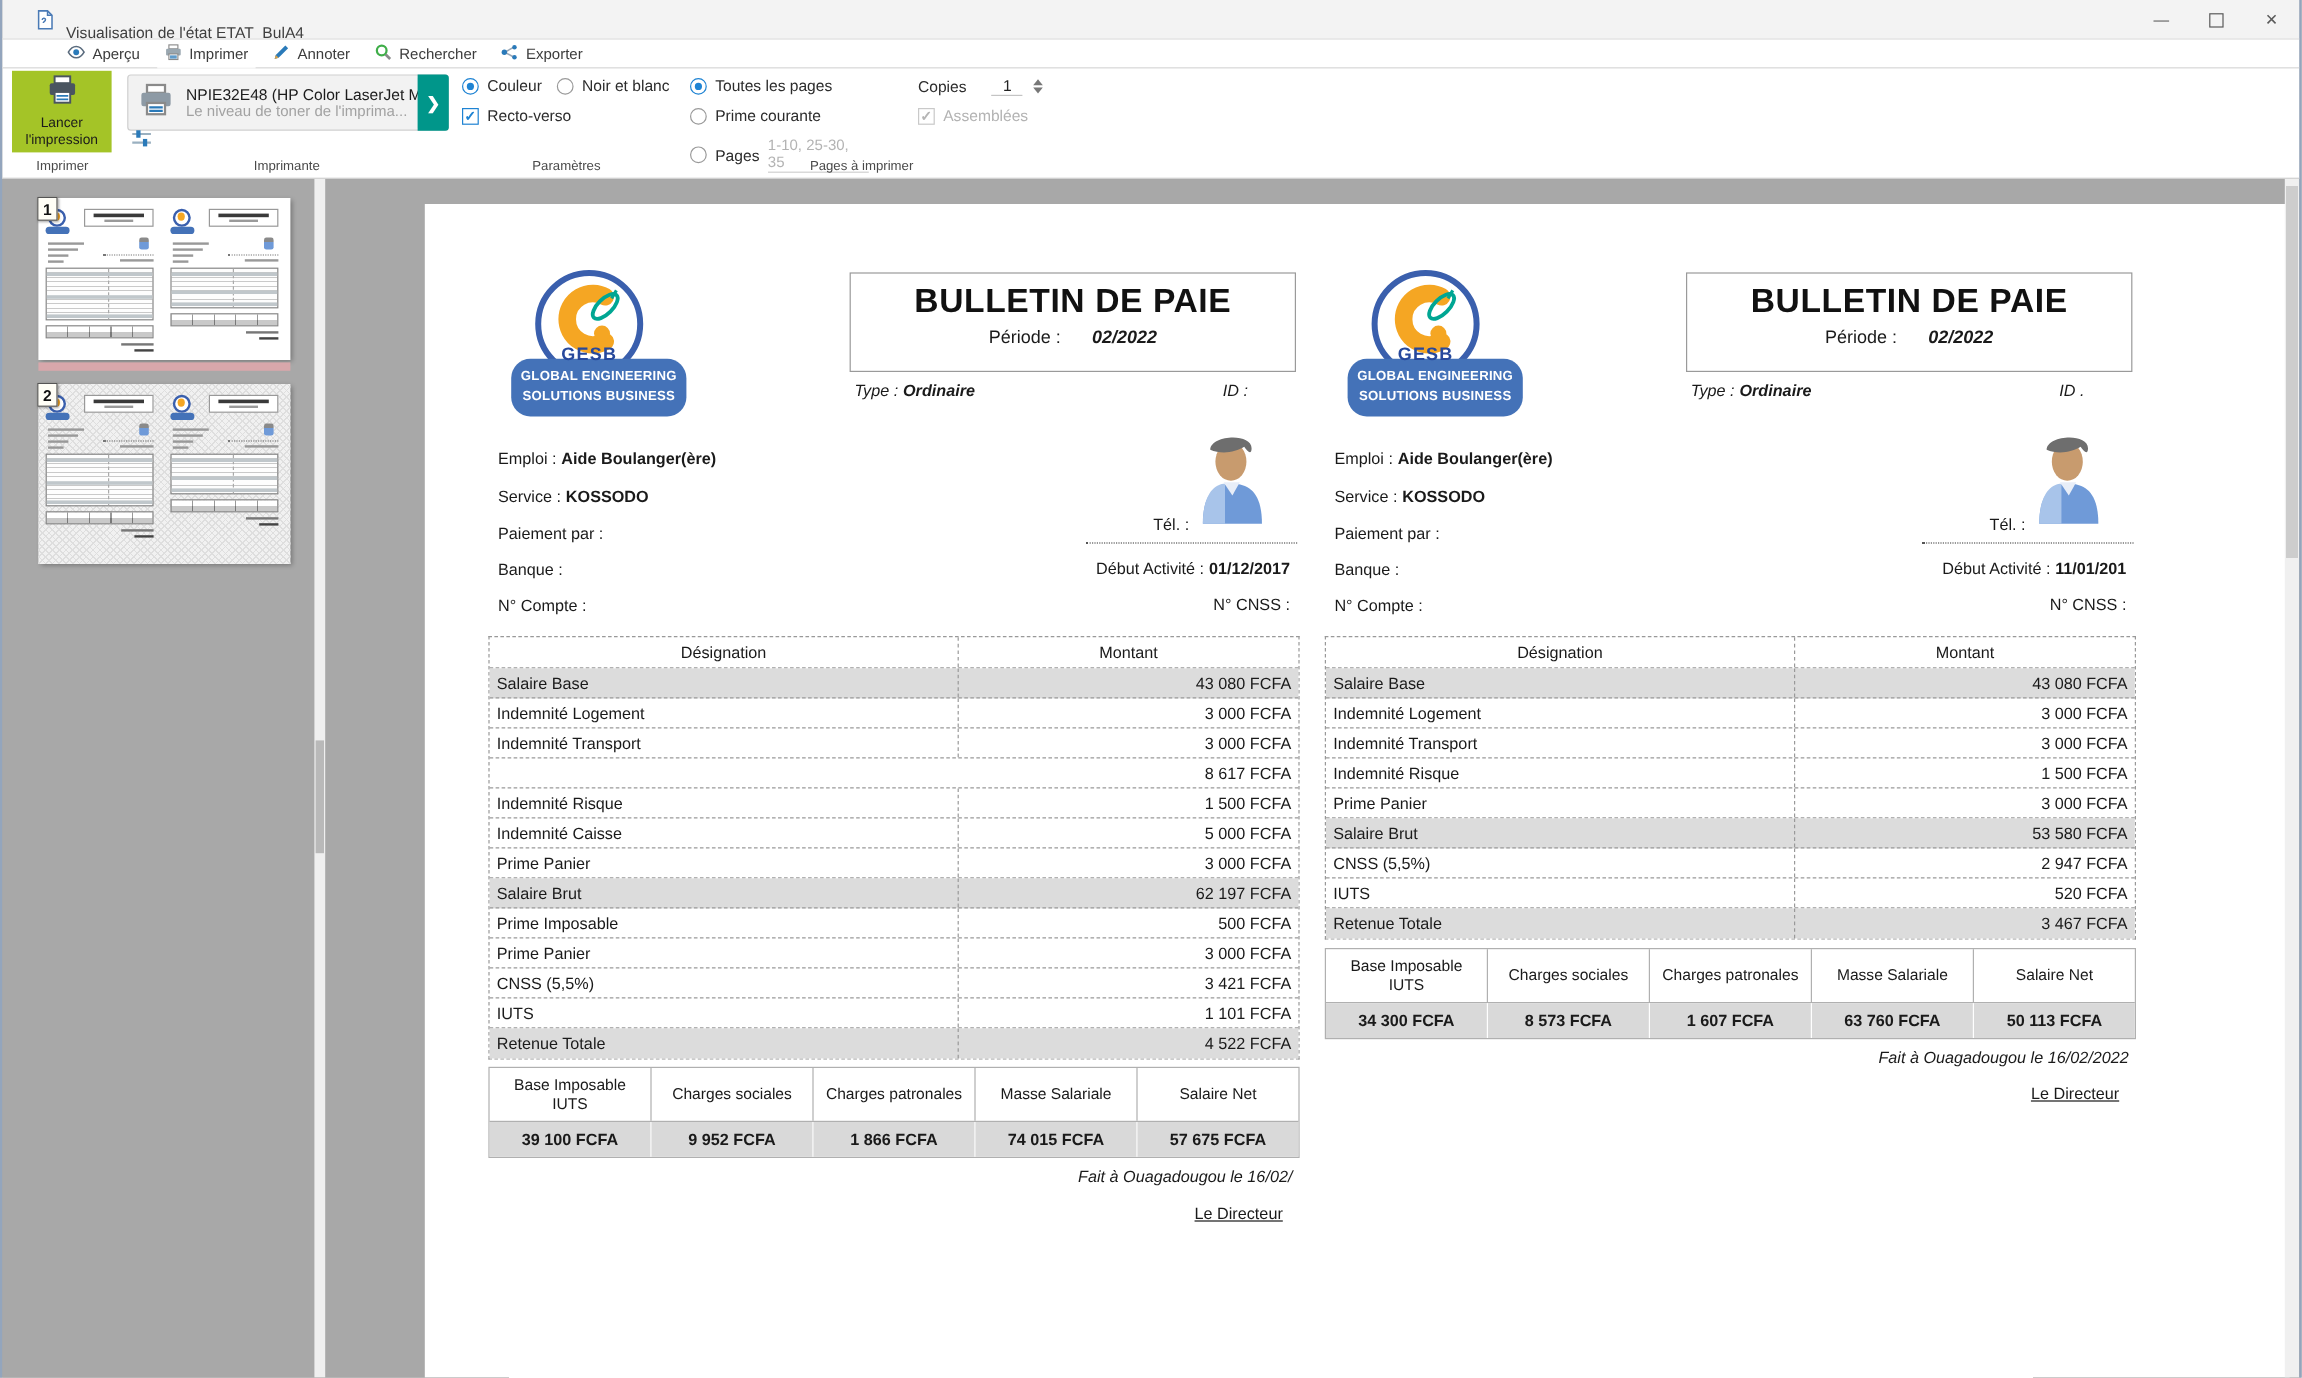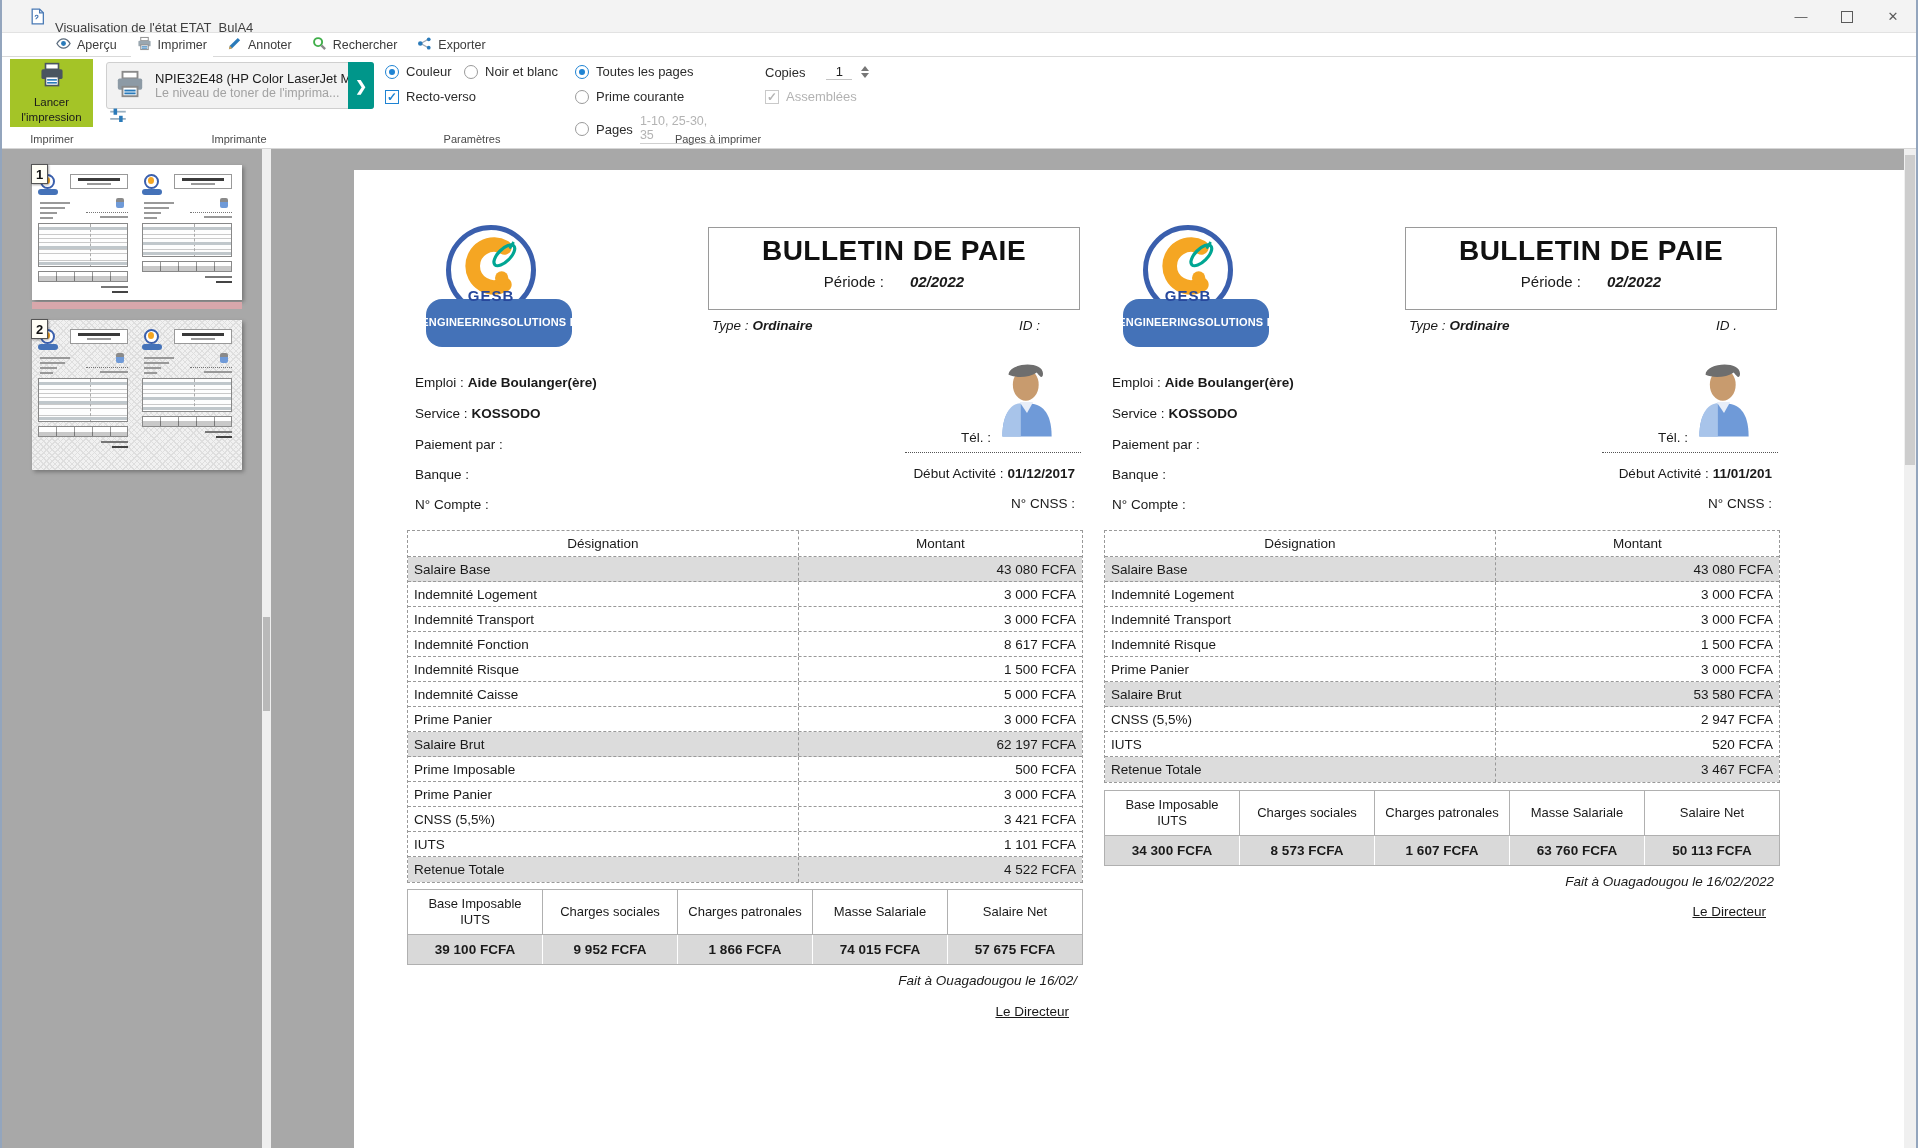--- a/index.html
+++ b/index.html
@@ -109,21 +109,21 @@
   .page{position:absolute;left:352px;top:21px;width:1554px;height:978px;background:#fff;}
   .payslip{position:absolute;top:0;width:676px;height:978px;font-size:13.5px;color:#1a1a1a;}
   .payslip.left{left:53px;} .payslip.right{left:750px;}
   .abs{position:absolute;white-space:nowrap;}
   .logo{left:17px;top:55px;width:150px;height:130px;}
   .logo .circ{position:absolute;left:22px;top:0;width:80px;height:80px;border-radius:50%;
     border:5px solid #3a5fad;background:#fff;z-index:1;}
   .logo .gesb{position:absolute;left:22px;top:62px;width:90px;text-align:center;z-index:3;
     font-weight:bold;font-size:15px;color:#27489c;letter-spacing:1px;}
   .logo .band{position:absolute;left:2px;top:74px;width:146px;height:48px;border-radius:16px;
-    background:#4472b8;z-index:2;display:flex;flex-direction:row;align-items:center;justify-content:center;}
+    background:#4472b8;z-index:2;display:flex;flex-direction:column;align-items:center;justify-content:center;}
   .logo .band div{color:#fff;font-weight:bold;font-size:11px;line-height:1.45;letter-spacing:.2px;}
   .hdrbox{left:301px;top:57px;width:372px;height:83px;border:1px solid #9a9a9a;box-sizing:border-box;text-align:center;}
   .hdrbox .btitle{font-weight:bold;font-size:28px;margin-top:7px;letter-spacing:.5px;color:#111;}
   .hdrbox .per{margin-top:6px;font-size:15px;}
   .hdrbox .per .pv{font-weight:bold;font-style:italic;margin-left:26px;}
   .typerow{left:305px;top:148px;right:0;}
   .typerow .tl{font-style:italic;}
   .typerow .tv{font-style:italic;font-weight:bold;margin-left:4px;}
   .idlbl{left:612px;top:148px;font-style:italic;}
   .inf .lab{color:#1a1a1a;}
@@ -463,21 +463,20 @@
             </div>
             <div class="prow">
               <div class="pc-l">Indemnité Logement</div>
               <div class="pc-r">3 000 FCFA</div>
             </div>
             <div class="prow">
               <div class="pc-l">Indemnité Transport</div>
               <div class="pc-r">3 000 FCFA</div>
             </div>
             <div class="prow">
-              <div class="pc-l">Indemnité Fonction</div>
               <div class="pc-r">8 617 FCFA</div>
             </div>
             <div class="prow">
               <div class="pc-l">Indemnité Risque</div>
               <div class="pc-r">1 500 FCFA</div>
             </div>
             <div class="prow">
               <div class="pc-l">Indemnité Caisse</div>
               <div class="pc-r">5 000 FCFA</div>
             </div>

